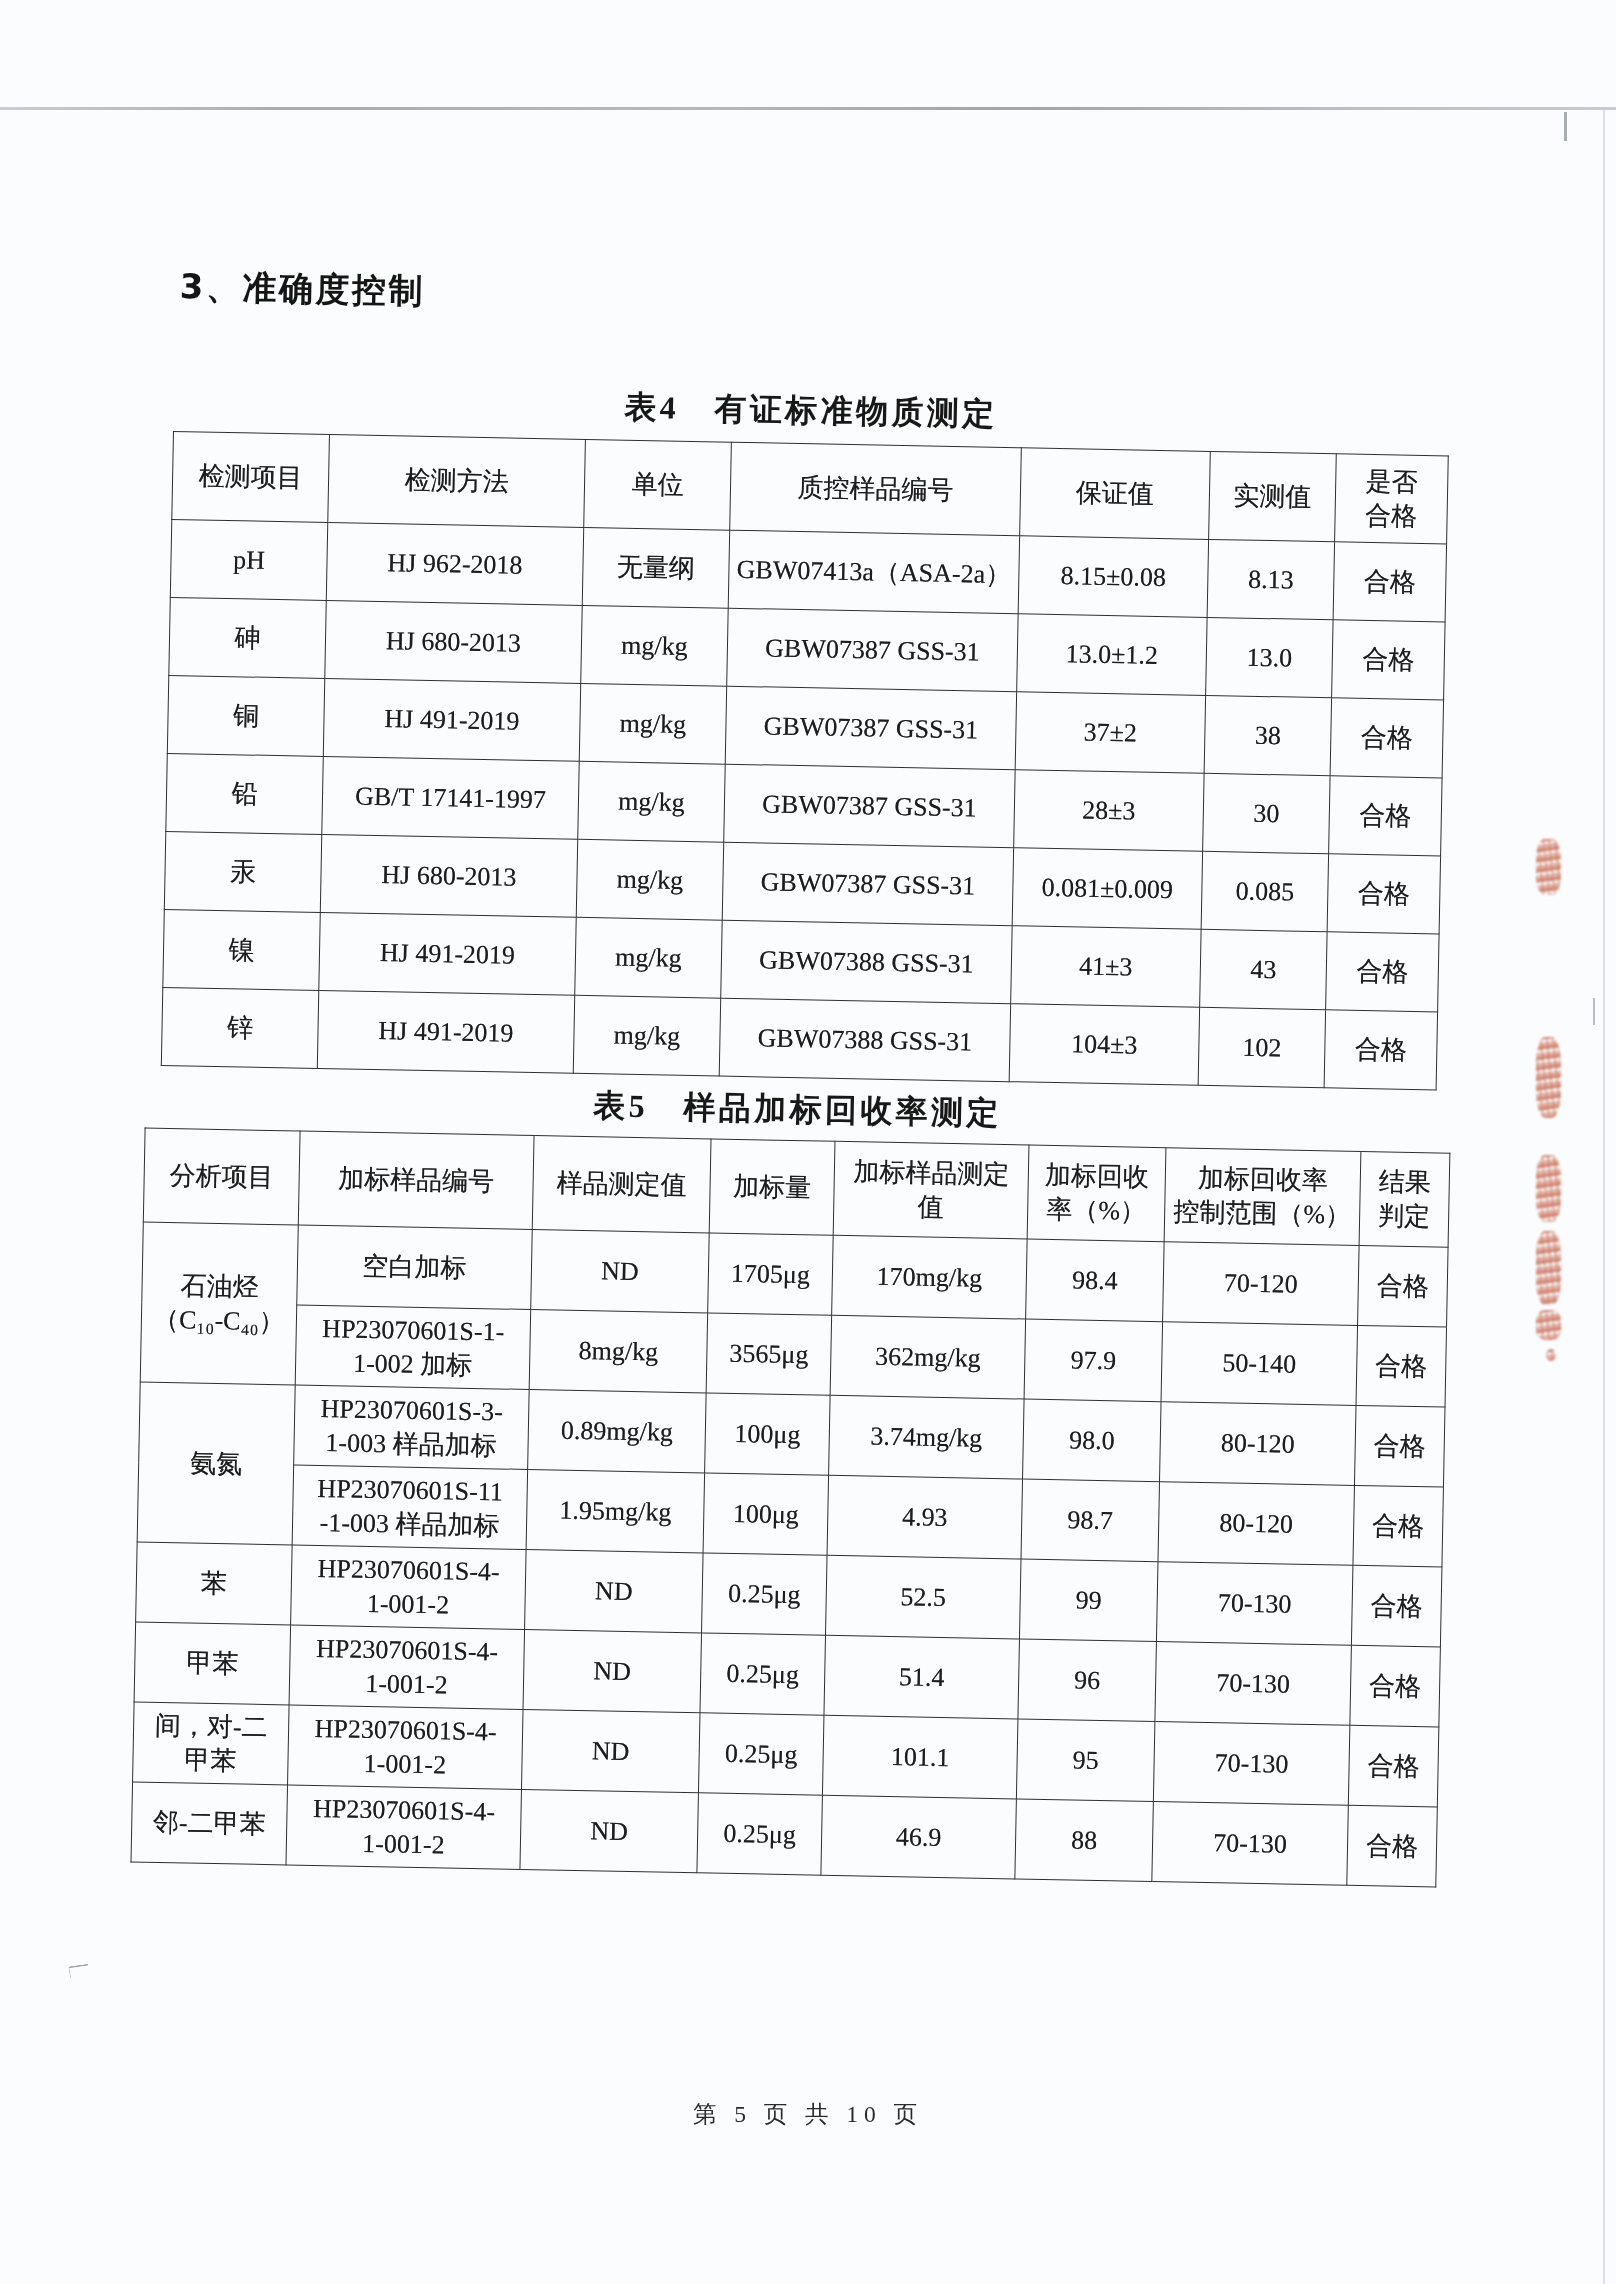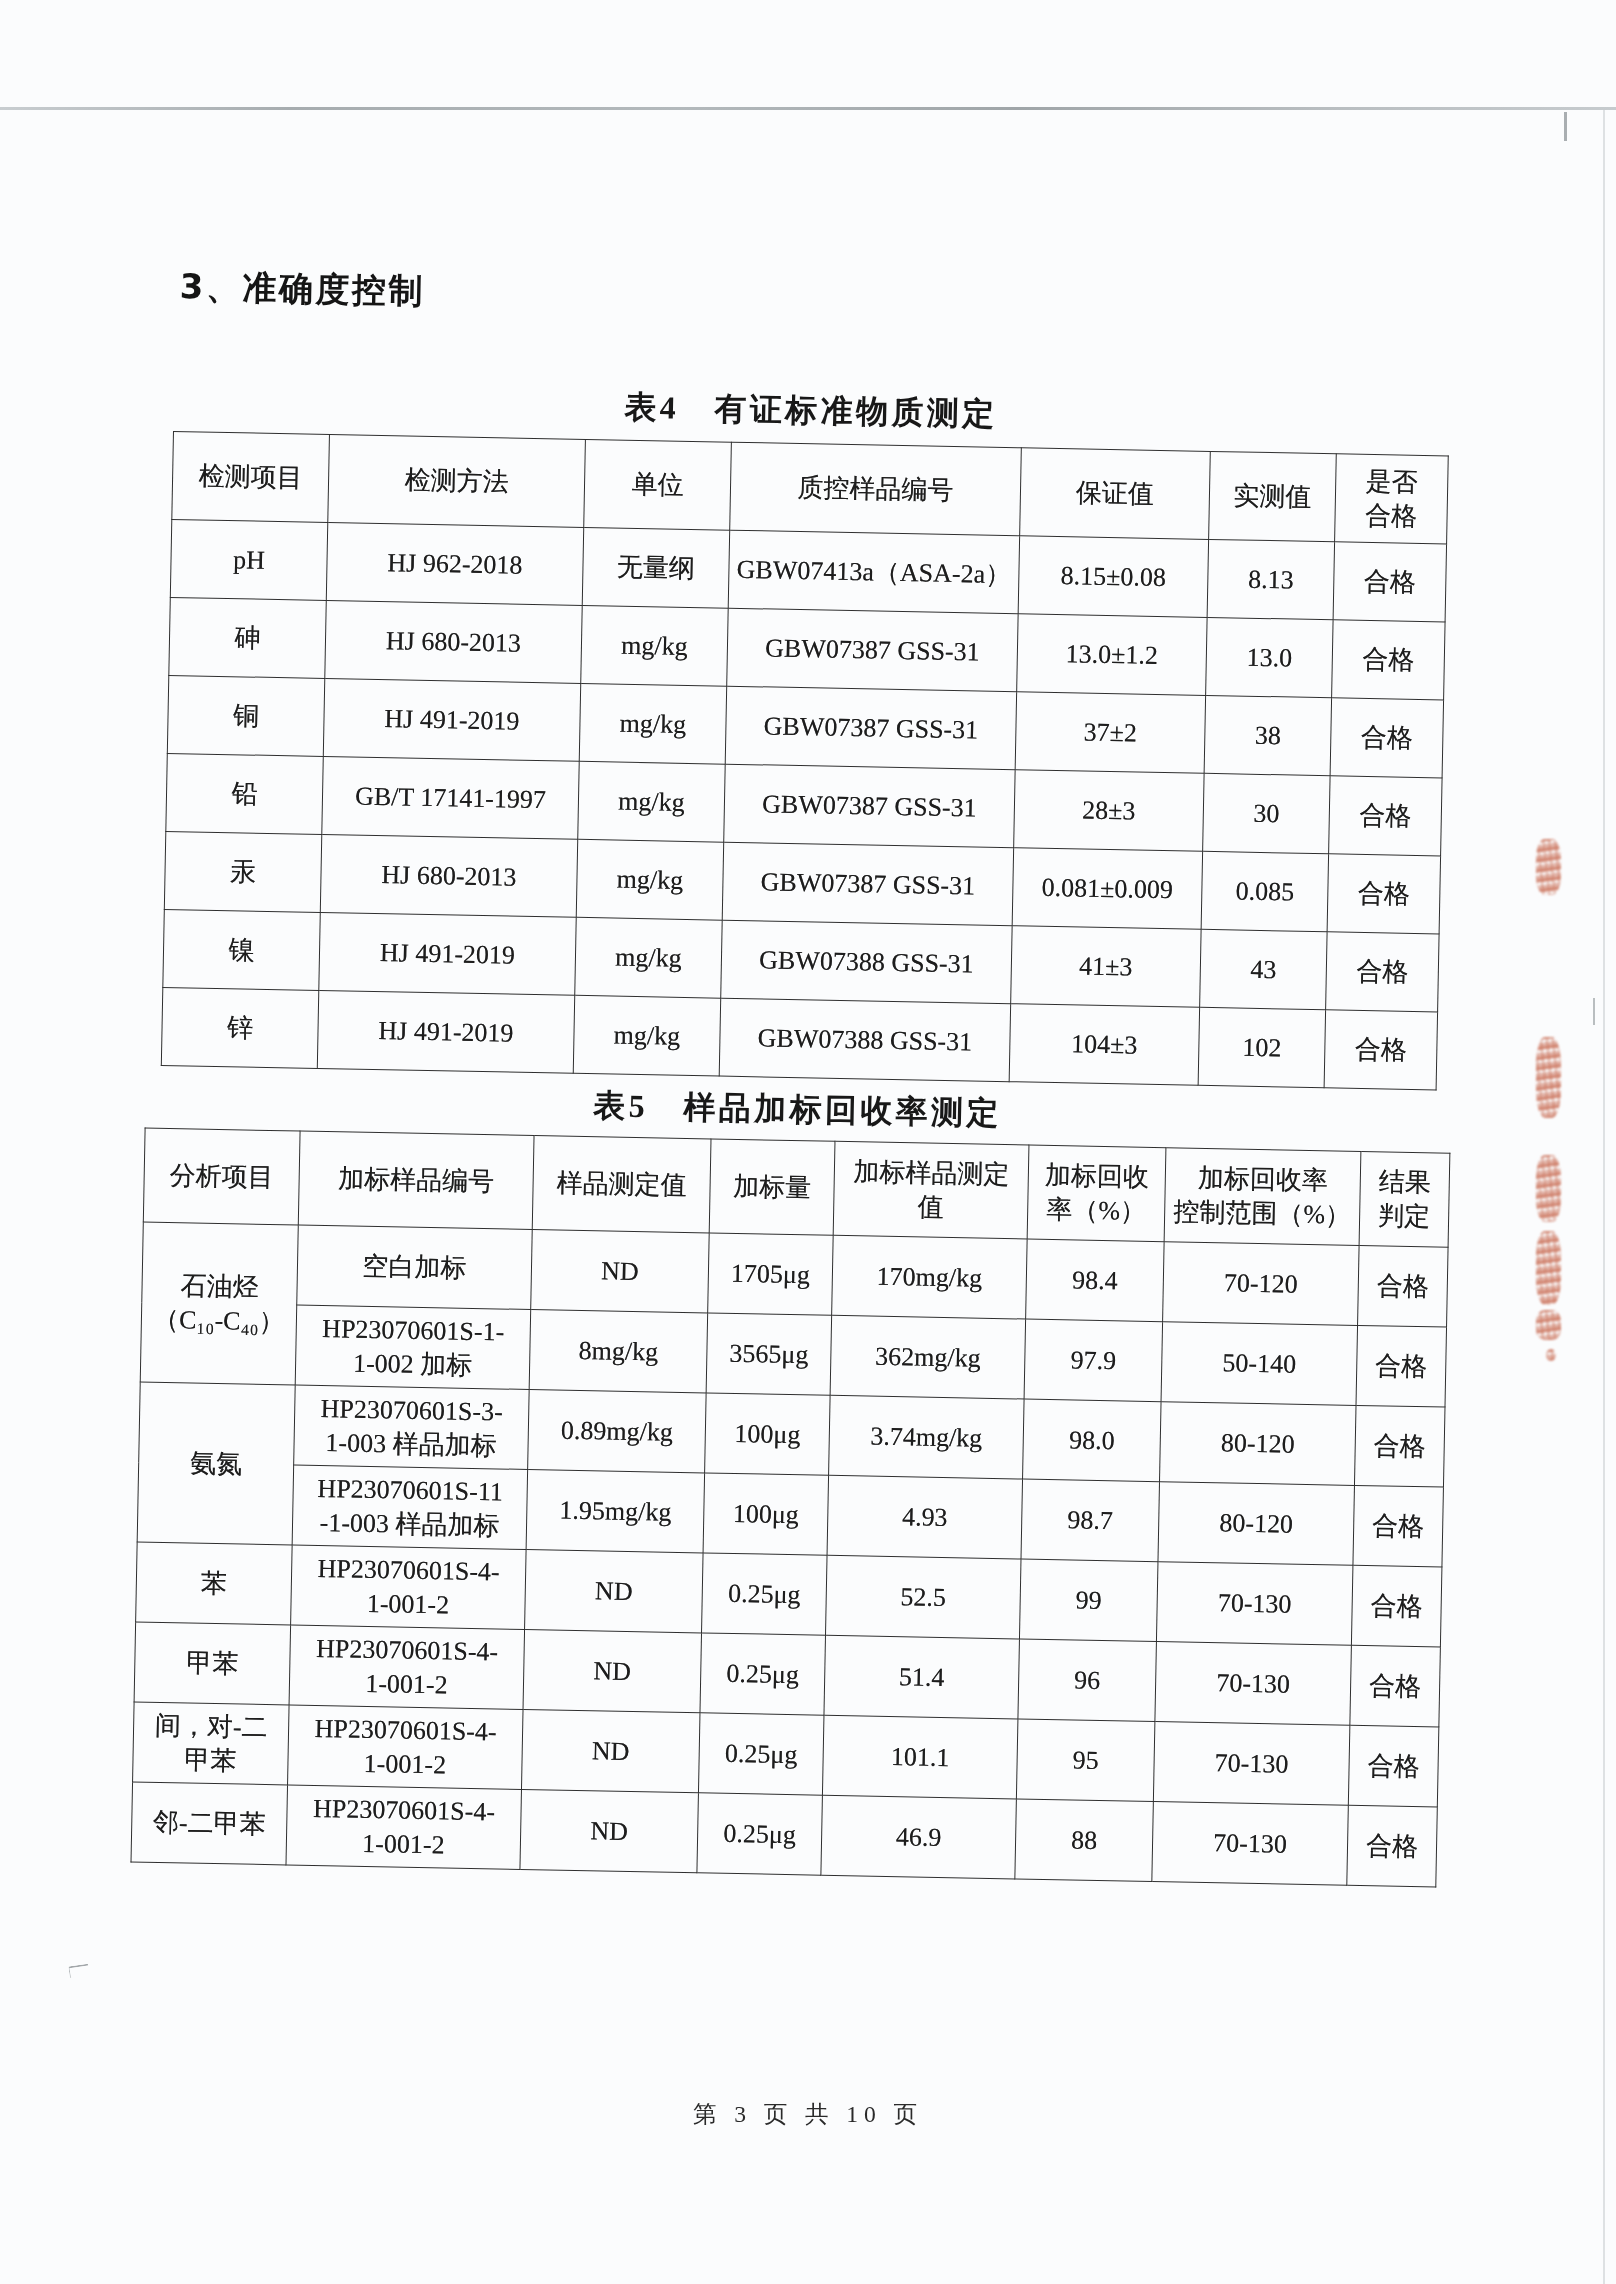--- a/index.html
+++ b/index.html
@@ -310,14 +310,14 @@
         <td>46.9</td>
         <td>88</td>
         <td>70-130</td>
         <td>合格</td>
       </tr>
     </tbody>
   </table>
 
 </div>
 
-<div class="footer">第 3 页 共 10 页</div>
+<div class="footer">第 5 页 共 10 页</div>
 
 
 </body></html>

